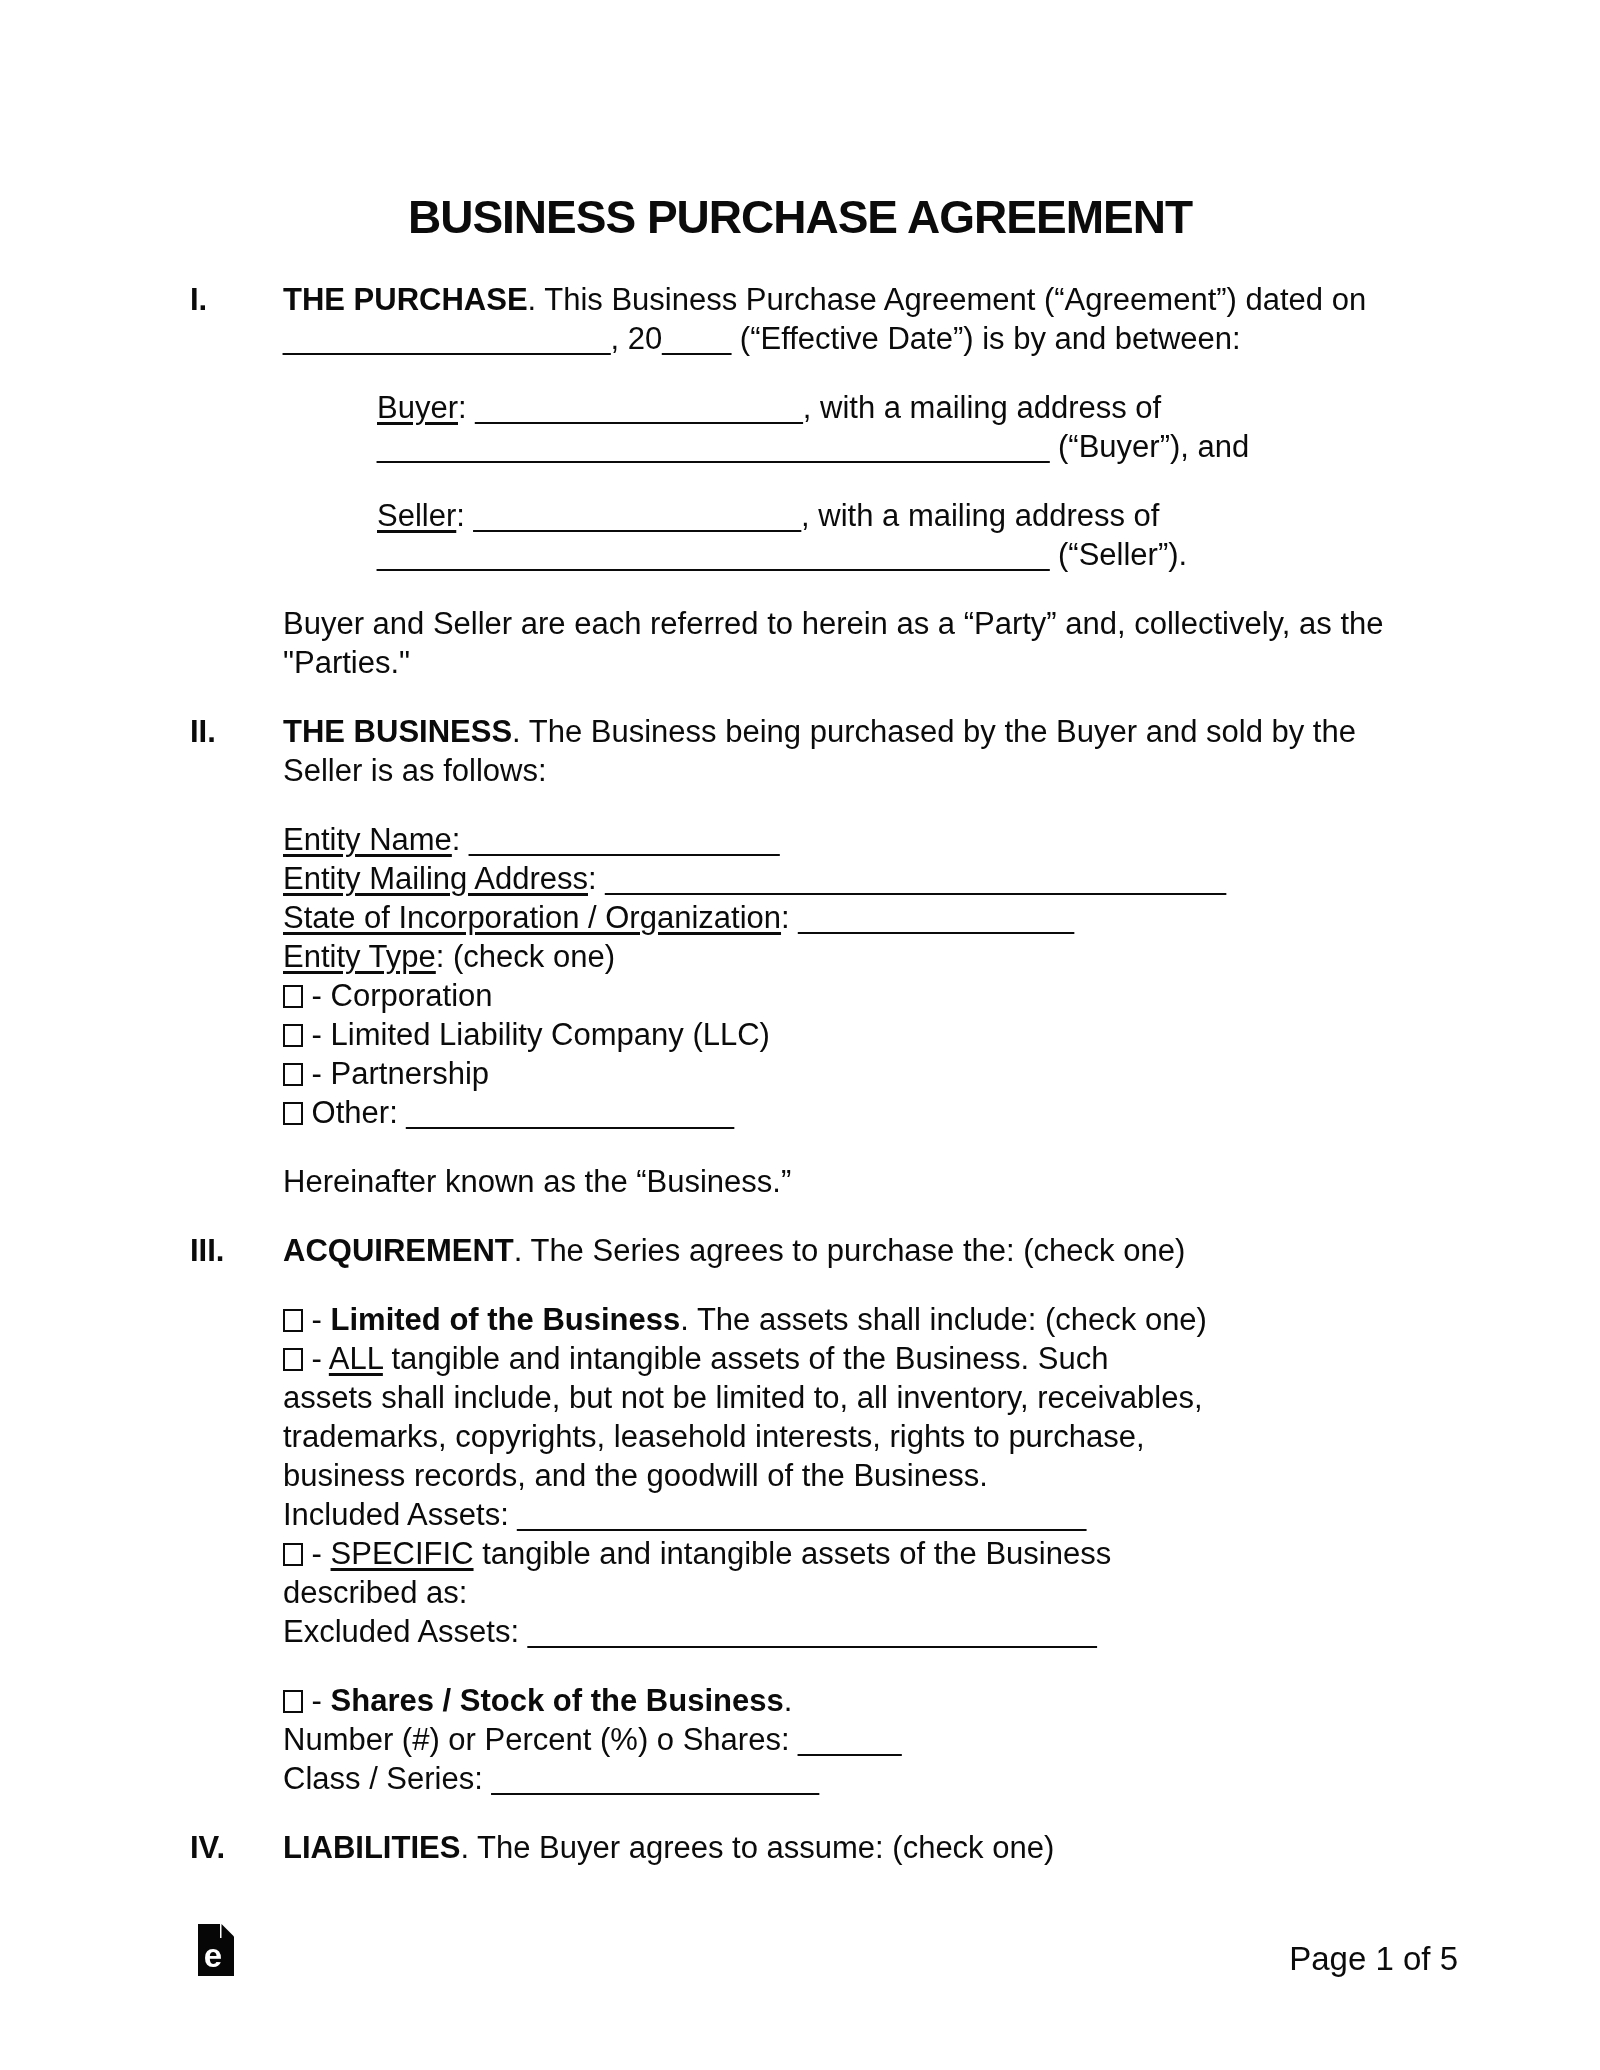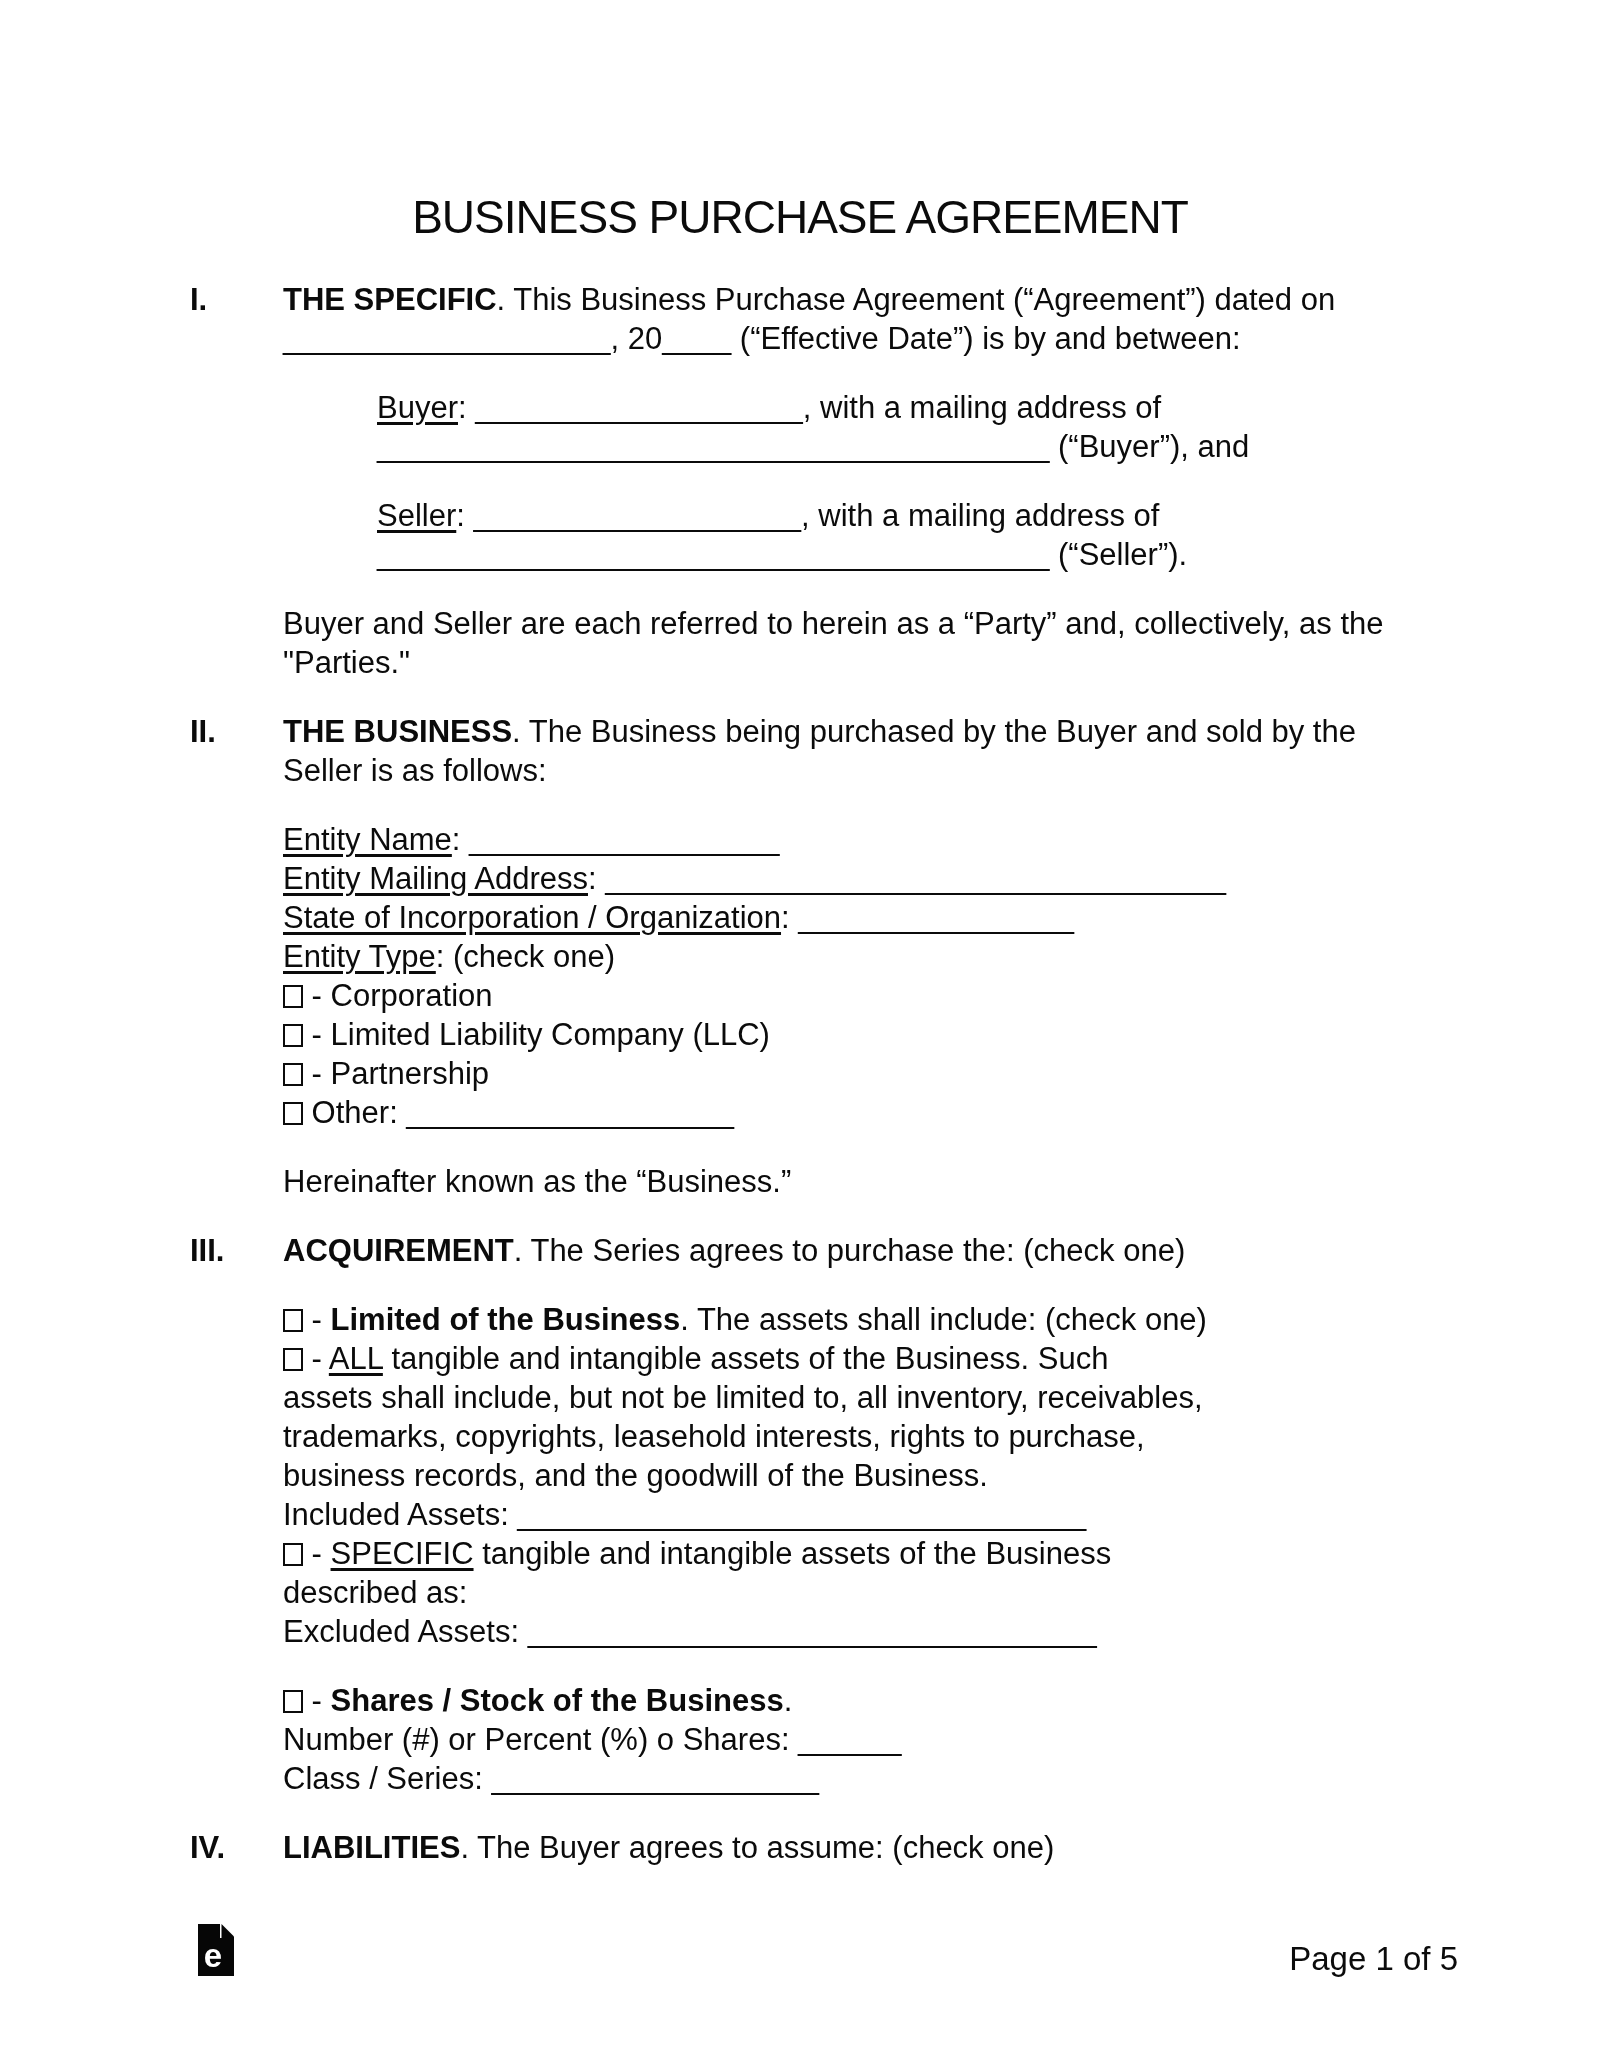--- a/index.html
+++ b/index.html
@@ -14,21 +14,21 @@
     line-height:39px;
     overflow:hidden;
     margin:0 auto;
   }
   .title {
     position:absolute;
     left:0; top:192px; width:100%;
     text-align:center;
     font-size:46px;
     line-height:50px;
-    font-weight:normal;
+    font-weight:bold;
     letter-spacing:-1px;
   }
   .content {
     position:absolute;
     left:190px; top:280px;
     width:1300px;
   }
   .sec { position:relative; padding-left:93px; }
   .num { position:absolute; left:0; top:0; font-weight:bold; }
   .gap { margin-top:30px; }
@@ -57,21 +57,21 @@
 
 <div class="page">
 
   <h1 class="title">BUSINESS PURCHASE AGREEMENT</h1>
 
   <div class="content">
 
     <div class="sec">
       <span class="num">I.</span>
       <div class="sec-body">
-        <p class="para"><b>THE SPECIFIC</b><span>. This Business Purchase Agreement (“Agreement”) dated on</span><br><span>___________________, 20____ (“Effective Date”) is by and between:</span></p>
+        <p class="para"><b>THE PURCHASE</b><span>. This Business Purchase Agreement (“Agreement”) dated on</span><br><span>___________________, 20____ (“Effective Date”) is by and between:</span></p>
 
         <p class="para ind1 gap"><u>Buyer</u><span>: ___________________, with a mailing address of</span><br><span>_______________________________________ (“Buyer”), and</span></p>
 
         <p class="para ind1 gap"><u>Seller</u><span>: ___________________, with a mailing address of</span><br><span>_______________________________________ (“Seller”).</span></p>
 
         <p class="para gap"><span>Buyer and Seller are each referred to herein as a “Party” and, collectively, as the</span><br><span>"Parties."</span></p>
       </div>
     </div>
 
     <div class="sec gap">

